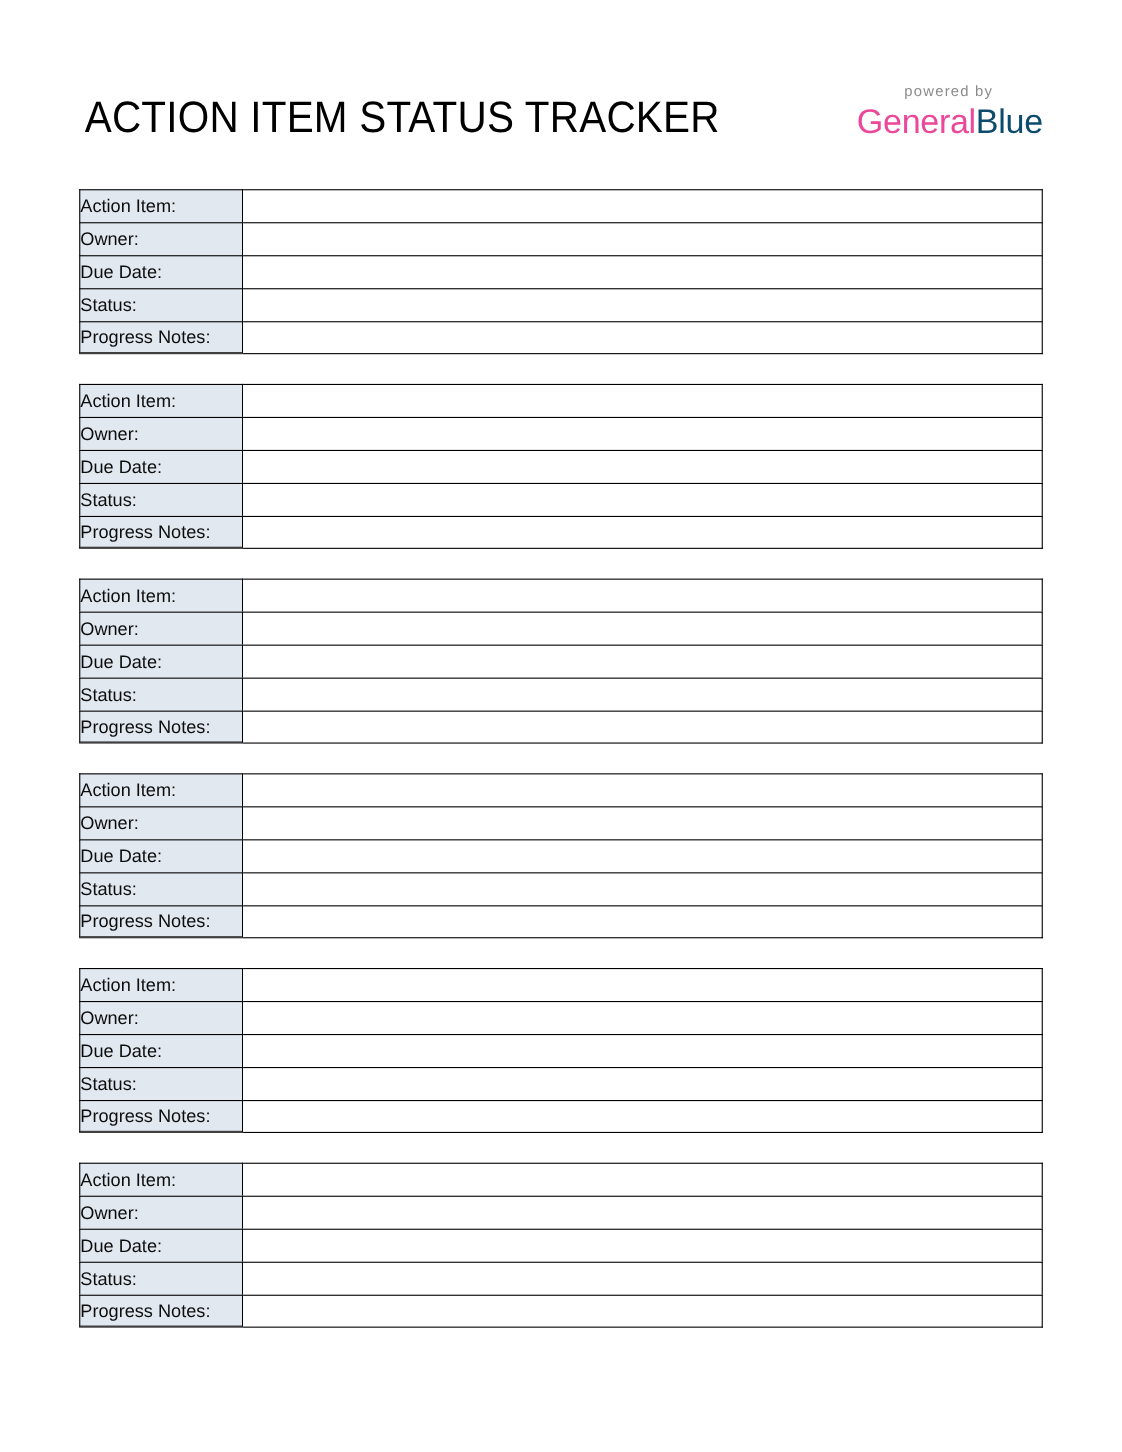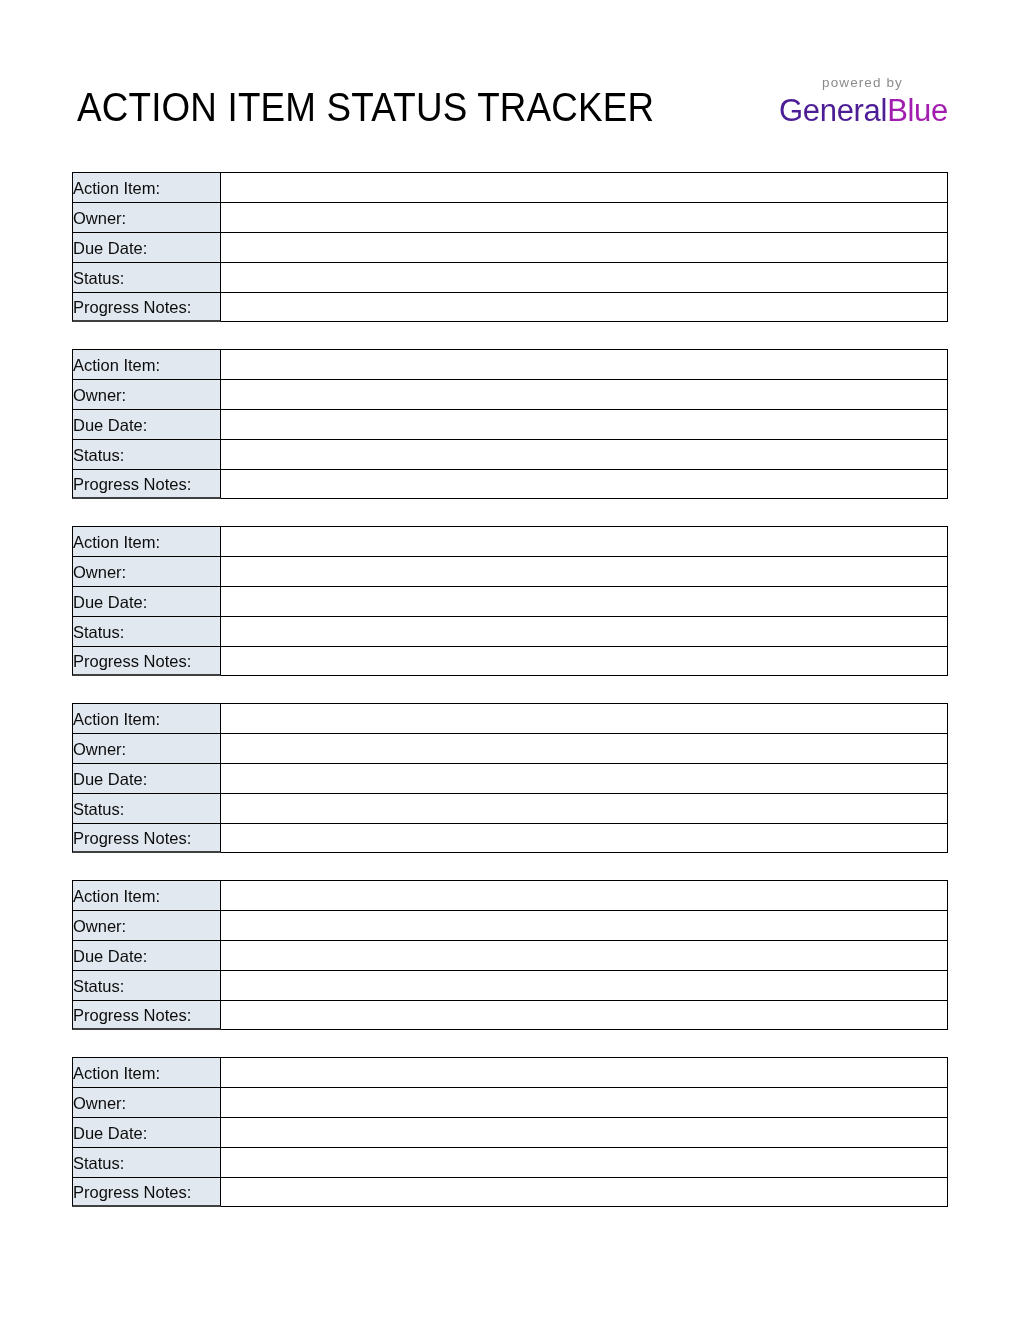--- a/index.html
+++ b/index.html
@@ -65,22 +65,22 @@
     margin-right: 2px;
   }
   .brand-name {
     display: block;
     font-family: "Liberation Sans", sans-serif;
     font-size: 31px;
     font-weight: 400;
     letter-spacing: -0.3px;
     white-space: nowrap;
   }
-  .brand-general { color: #4c1d95; }
-  .brand-blue { color: #a21caf; margin-top: 44px; }
+  .brand-general { color: #ec4899; }
+  .brand-blue { color: #0c4a6e; margin-top: 44px; }
 
   
   .tables {
     position: absolute;
     left: 72px;
     top: 172px;
     width: 819px;
   }
 
   table.item-block {

